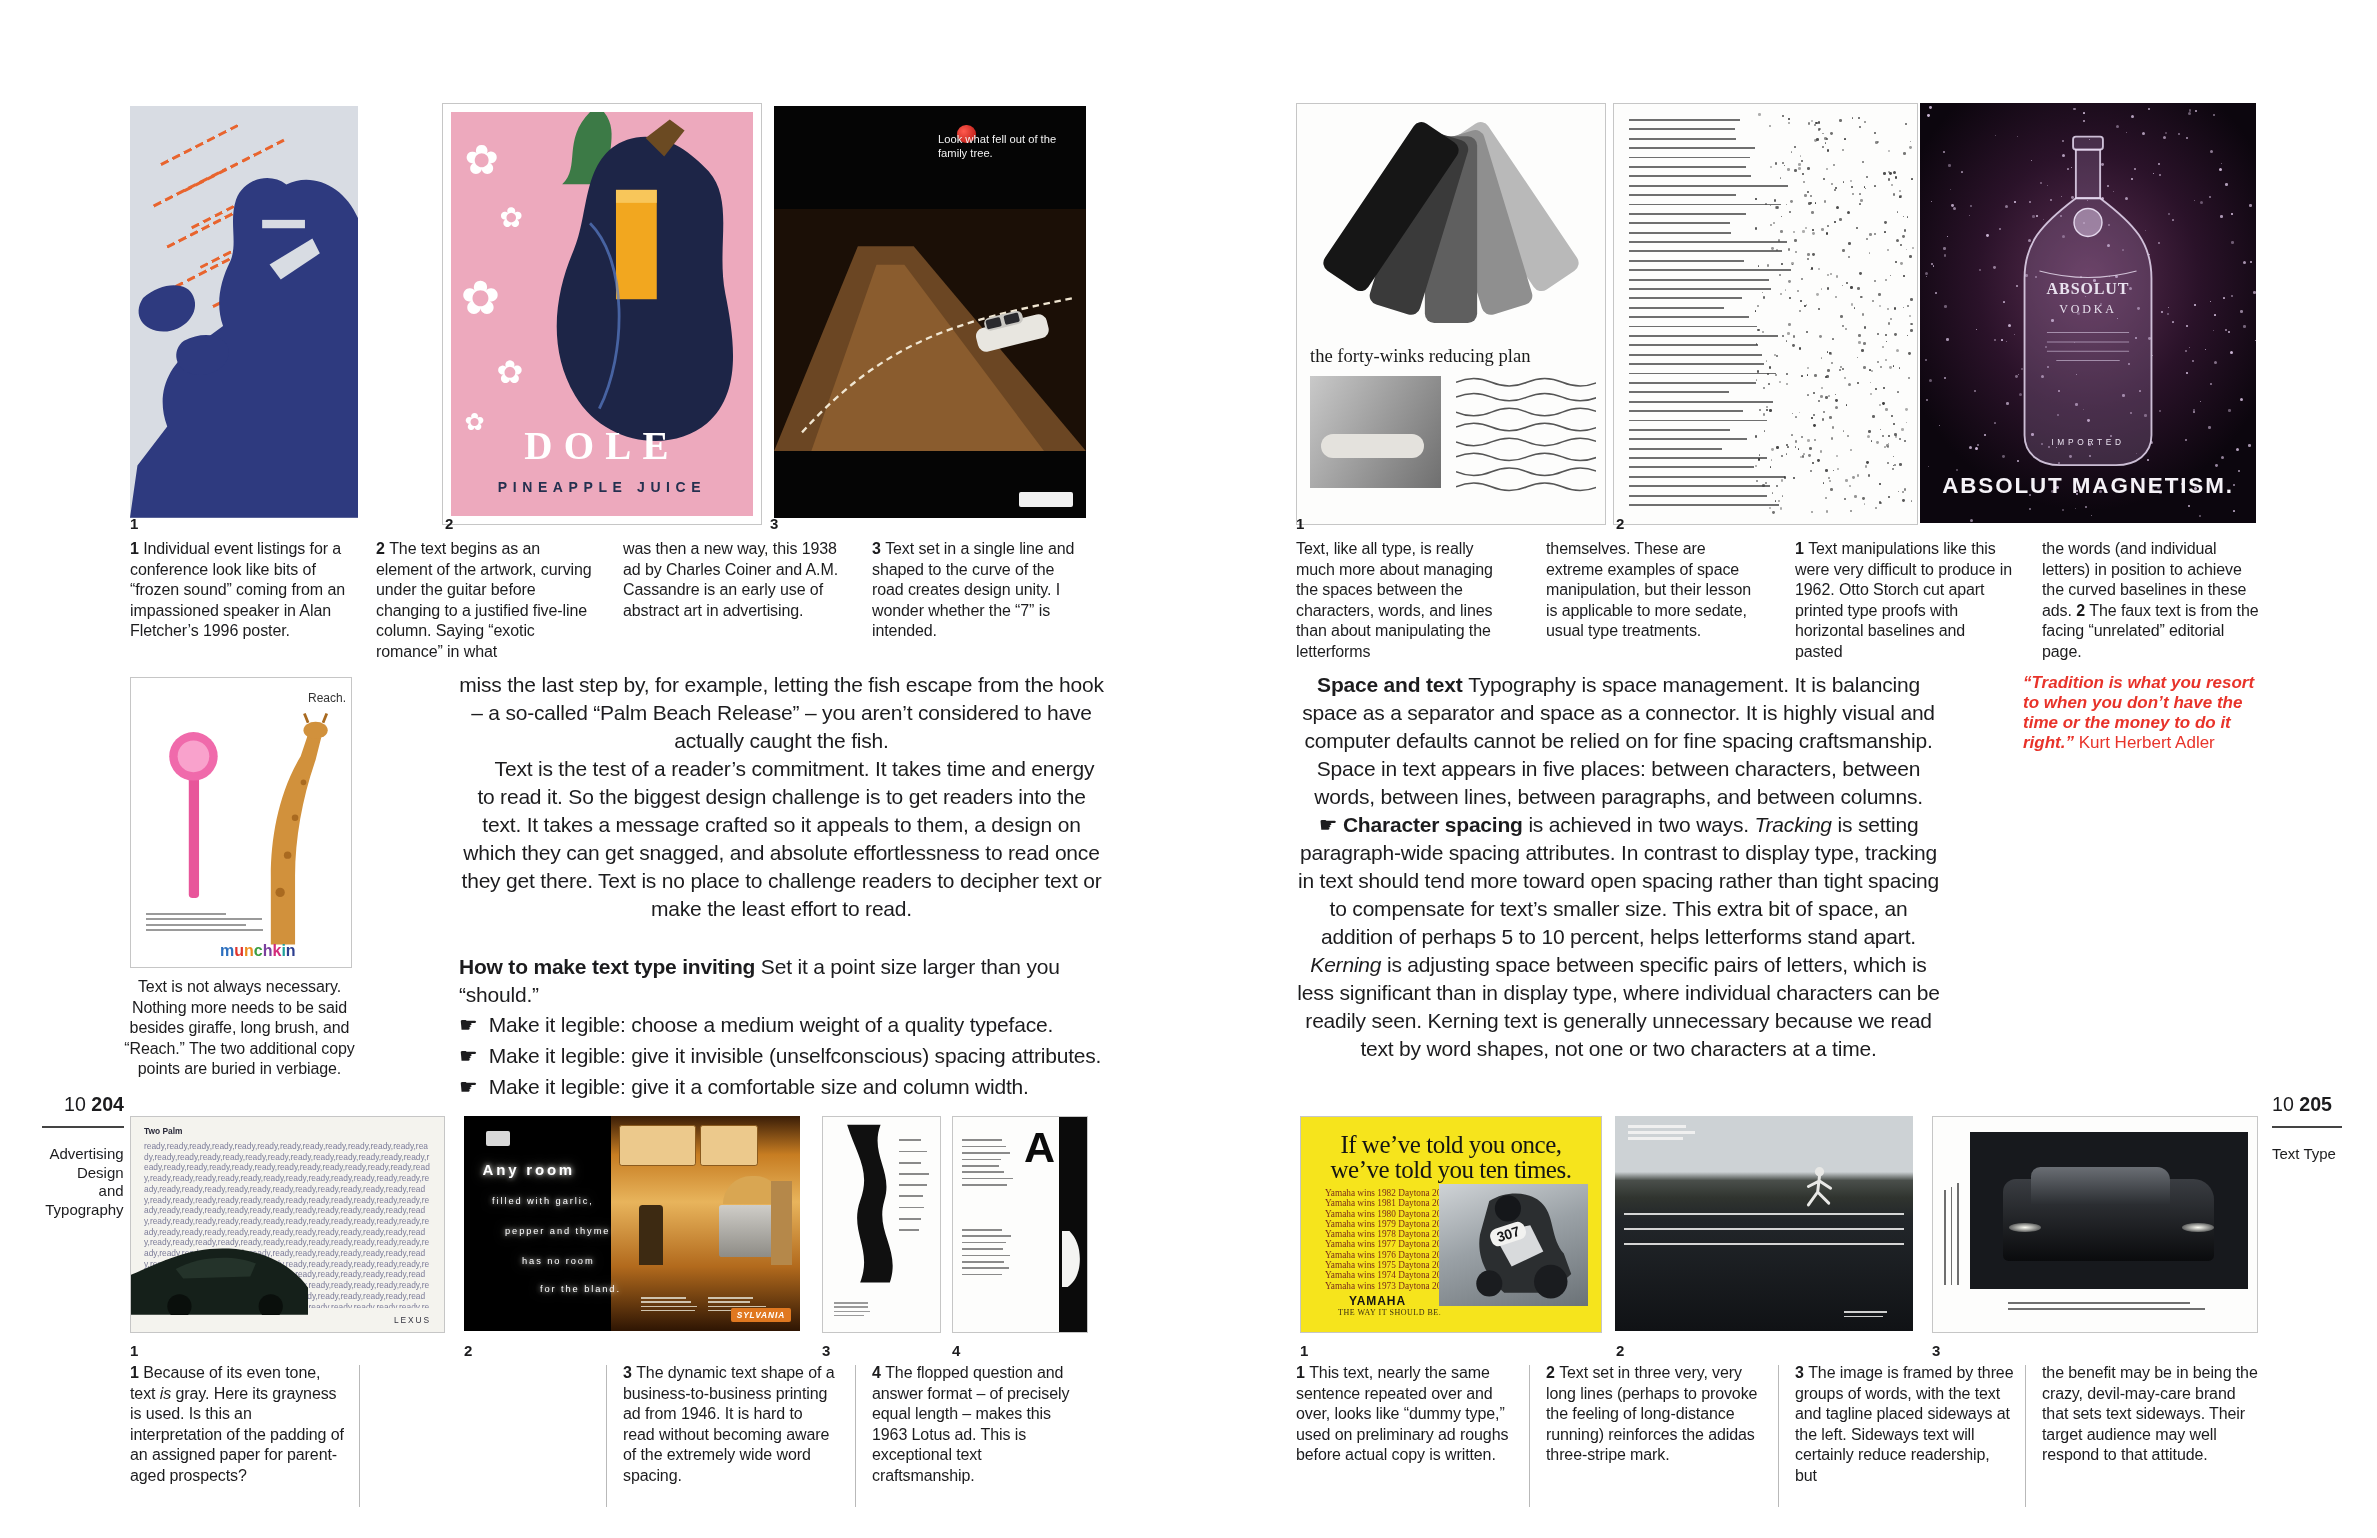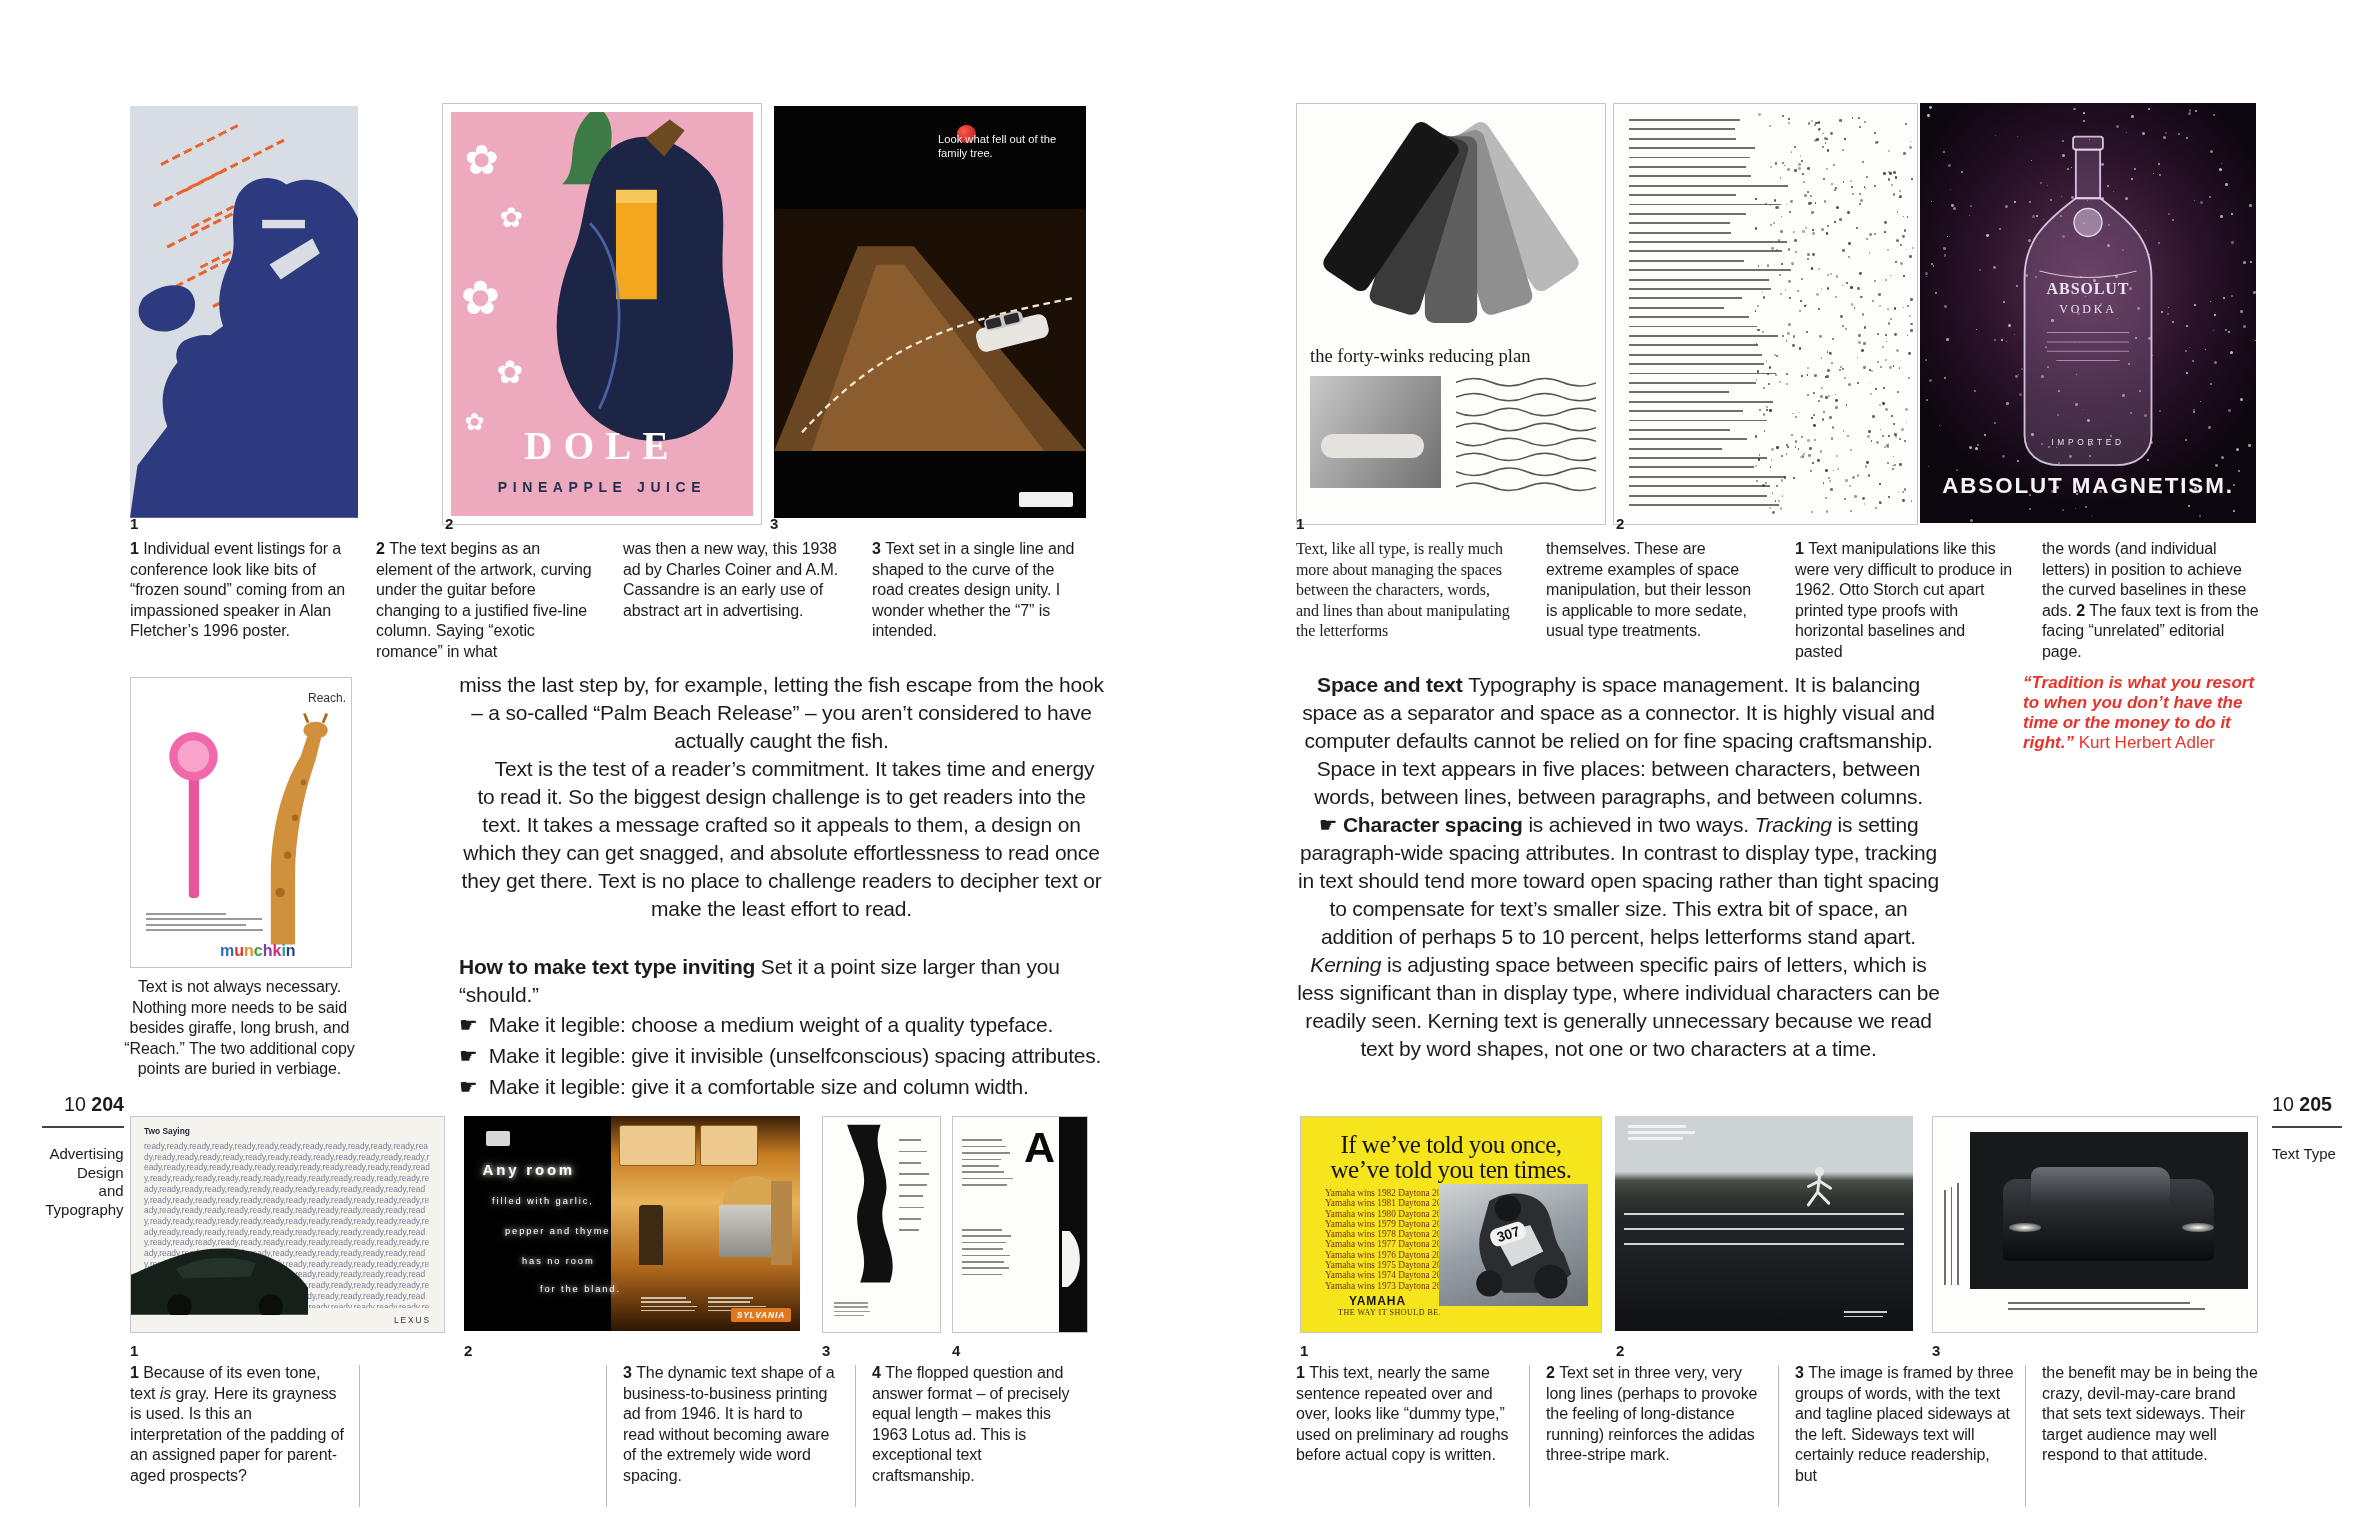--- a/index.html
+++ b/index.html
@@ -204,21 +204,21 @@
   </div>
   <div class="abs folio-rule" style="left:42px;top:1126px;width:82px;"></div>
   <div class="abs sidebar sidebar-right" style="left:18.6px;top:1145px;width:105px;">
       <div><span>Advertising</span></div>
       <div><span>Design</span></div>
       <div><span>and</span></div>
       <div><span>Typography</span></div>
     </div>
 
   <div class="fig lexus bordered" style="left:130px;top:1116px;width:313px;height:215px;">
-    <div class="lexus-label">Two Saying</div>
+    <div class="lexus-label">Two Palm</div>
     <div class="lexus-rows">ready,ready,ready,ready,ready,ready,ready,ready,ready,ready,ready,ready,ready,ready,ready,ready,ready,ready,ready,ready,ready,ready,ready,ready,ready,ready,ready,ready,ready,ready,ready,ready,ready,ready,ready,ready,ready,ready,ready,ready,ready,ready,ready,ready,ready,ready,ready,ready,ready,ready,ready,ready,ready,ready,ready,ready,ready,ready,ready,ready,ready,ready,ready,ready,ready,ready,ready,ready,ready,ready,ready,ready,ready,ready,ready,ready,ready,ready,ready,ready,ready,ready,ready,ready,ready,ready,ready,ready,ready,ready,ready,ready,ready,ready,ready,ready,ready,ready,ready,ready,ready,ready,ready,ready,ready,ready,ready,ready,ready,ready,ready,ready,ready,ready,ready,ready,ready,ready,ready,ready,ready,ready,ready,ready,ready,ready,ready,ready,ready,ready,ready,ready,ready,ready,ready,ready,ready,ready,ready,ready,ready,ready,ready,ready,ready,ready,ready,ready,ready,ready,ready,ready,ready,ready,ready,ready,ready,ready,ready,ready,ready,ready,ready,ready,ready,ready,ready,ready,ready,ready,ready,ready,ready,ready,ready,ready,ready,ready,ready,ready,ready,ready,ready,ready,ready,ready,ready,ready,ready,ready,ready,ready,ready,ready,ready,ready,ready,ready,ready,ready,ready,ready,ready,ready,ready,ready,ready,ready,ready,ready,ready,ready,ready,ready,ready,ready,ready,ready,ready,ready,ready,ready,ready,ready,ready,ready,ready,ready,ready,ready,ready,ready,ready,ready,ready,ready,ready,ready,ready,ready,ready,ready,ready,ready,ready,ready,ready,ready,ready,ready,ready,ready,ready,ready,ready,ready,ready,ready,ready,ready,ready,ready,ready,ready,ready,ready,ready,ready,ready,ready,ready,ready,ready,ready,ready,ready,ready,ready,ready,ready,ready,ready,ready,ready,ready,ready,ready,ready,ready,ready,ready,ready,ready,ready,ready,ready,ready,ready,ready,ready,ready,ready,ready,ready,ready,ready,ready,ready,ready,ready,ready,ready,ready,ready,ready,ready,ready,ready,ready,ready,ready,ready,ready,ready,ready,ready,ready,ready,ready,ready,ready,ready,ready,ready,ready,ready,ready,ready,ready,ready,ready,ready,ready,ready,ready,ready,ready,ready,ready,ready,ready,ready,ready,ready,ready,ready,ready,ready,ready,ready,ready,ready,ready,ready,ready,ready,ready,ready,ready,ready,ready,ready,ready,ready,ready,ready,ready,ready,ready,ready,ready,ready,ready,ready,ready,ready,ready,ready,ready,ready,ready,ready,ready,ready,ready,ready,ready,ready,ready,ready,ready,ready,ready,ready,ready,ready,ready,ready,ready,ready,ready,ready,ready,ready,ready,ready,ready,ready,ready,ready,ready,ready,ready,ready,ready,ready,ready,ready,ready,ready,ready,ready,ready,ready,ready,ready,ready,ready,ready,ready,ready,ready,ready,ready,ready,ready,ready,ready,ready,ready,ready,ready,ready,ready,ready,ready,ready,ready,ready,ready,ready,ready,ready,ready,ready,ready,ready,ready,ready,ready,ready,ready,ready,ready,ready,ready,ready,ready,ready,ready,ready,ready,ready,ready,ready,ready,ready,ready,ready,ready,ready,ready,ready,ready,ready,ready,ready,ready,ready,ready,ready,ready,ready,ready,ready,ready,ready,ready,ready,ready,ready,ready,ready,ready,ready,ready,ready,ready,ready,ready,ready,ready,ready,ready,ready,ready,ready,ready,ready,ready,ready,ready,ready,ready,ready,ready,ready,ready,ready,ready,ready,ready,ready,ready,ready,ready,ready,ready,ready,ready,ready,ready,ready,ready,ready,ready,ready,ready,ready,ready,ready,ready,ready,ready,ready,ready,ready,ready,ready,ready,ready,ready,ready,ready,ready,ready,ready,ready,ready,ready,ready,ready,ready,ready,ready,ready,ready,ready,ready,ready,ready,ready,ready,ready,ready,ready,ready,ready,ready,ready,ready,ready,ready,ready,ready,ready,ready,ready,ready,ready,ready,ready,ready,ready,ready,ready,ready,ready,ready,ready,</div>
     <svg viewBox="0 0 190 95" width="177" height="89" style="position:absolute;left:0;bottom:17px;">
       <path fill="#15201a" d="M0,95 L0,52 C30,40 60,22 105,24 C150,26 178,48 190,66 L190,95 Z"></path>
       <path fill="#24332a" d="M48,46 C72,32 110,30 134,40 L128,54 L56,56 Z"></path>
       <circle cx="52" cy="86" r="13" fill="#0a0f0c"></circle>
       <circle cx="150" cy="86" r="13" fill="#0a0f0c"></circle>
     </svg>
     <div class="lexus-brand">LEXUS</div>
   </div>
 
@@ -1069,21 +1069,21 @@
     </svg>
     <div class="abs-label" style="top:177px;font-family:'Liberation Serif',serif;font-weight:bold;font-size:16px;letter-spacing:0.9px;">ABSOLUT</div>
     <div class="abs-label" style="top:199px;font-family:'Liberation Serif',serif;font-size:12px;letter-spacing:2.8px;">VODKA</div>
     <div class="abs-label" style="top:334px;font-size:8.4px;letter-spacing:3.7px;">IMPORTED</div>
     <div class="abs-tag">ABSOLUT MAGNETISM.</div>
   </div>
 
   <div class="abs fignum" style="left:1296px;top:515px;">1</div>
   <div class="abs fignum" style="left:1616px;top:515px;">2</div>
 
-  <div class="abs cap" style="left:1296px;top:539px;width:219px;font-family:Liberation Serif, serif;"><span>Text, like all type, is really much more about managing the spaces between the characters, words, and lines than about manipulating the letterforms</span></div>
+  <div class="abs cap" style="left:1296px;top:539px;width:219px;"><span>Text, like all type, is really much more about managing the spaces between the characters, words, and lines than about manipulating the letterforms</span></div>
   <div class="abs cap" style="left:1546px;top:539px;width:219px;"><span>themselves. These are extreme examples of space manipulation, but their lesson is applicable to more sedate, usual type treatments.</span></div>
   <div class="abs cap" style="left:1795px;top:539px;width:219px;"><span class="b">1 </span><span>Text manipulations like this were very difficult to produce in 1962. Otto Storch cut apart printed type proofs with horizontal baselines and pasted</span></div>
   <div class="abs cap" style="left:2042px;top:539px;width:219px;"><span>the words (and individual letters) in position to achieve the curved baselines in these ads. </span><span class="b">2 </span><span>The faux text is from the facing “unrelated” editorial page.</span></div>
 
   <div class="abs bodycol" style="left:1296px;top:671px;">
     <p><span class="b">Space and text </span><span>Typography is space management. It is balancing space as a separator and space as a connector. It is highly visual and computer defaults cannot be relied on for fine spacing craftsmanship. Space in text appears in five places: between characters, between words, between lines, between paragraphs, and between columns.</span></p>
     <p><span>☛ </span><span class="b">Character spacing </span><span>is achieved in two ways. </span><span class="i">Tracking</span><span> is setting para­graph-wide spacing attributes. In contrast to display type, tracking in text should tend more toward open spacing rather than tight spacing to compensate for text’s smaller size. This extra bit of space, an addition of perhaps 5 to 10 percent, helps letterforms stand apart. </span><span class="i">Kerning</span><span> is adjusting space between specific pairs of letters, which is less significant than in display type, where individual characters can be readily seen. Kerning text is generally unnecessary because we read text by word shapes, not one or two characters at a time.</span></p>
   </div>
 
   <div class="abs quote" style="left: 2023px; top: 673px; color: rgb(232, 51, 42);"><span>“Tradition is what you resort to when you don’t have the time or the money to do it right.” </span><span class="seg-name">Kurt Herbert Adler</span></div>

